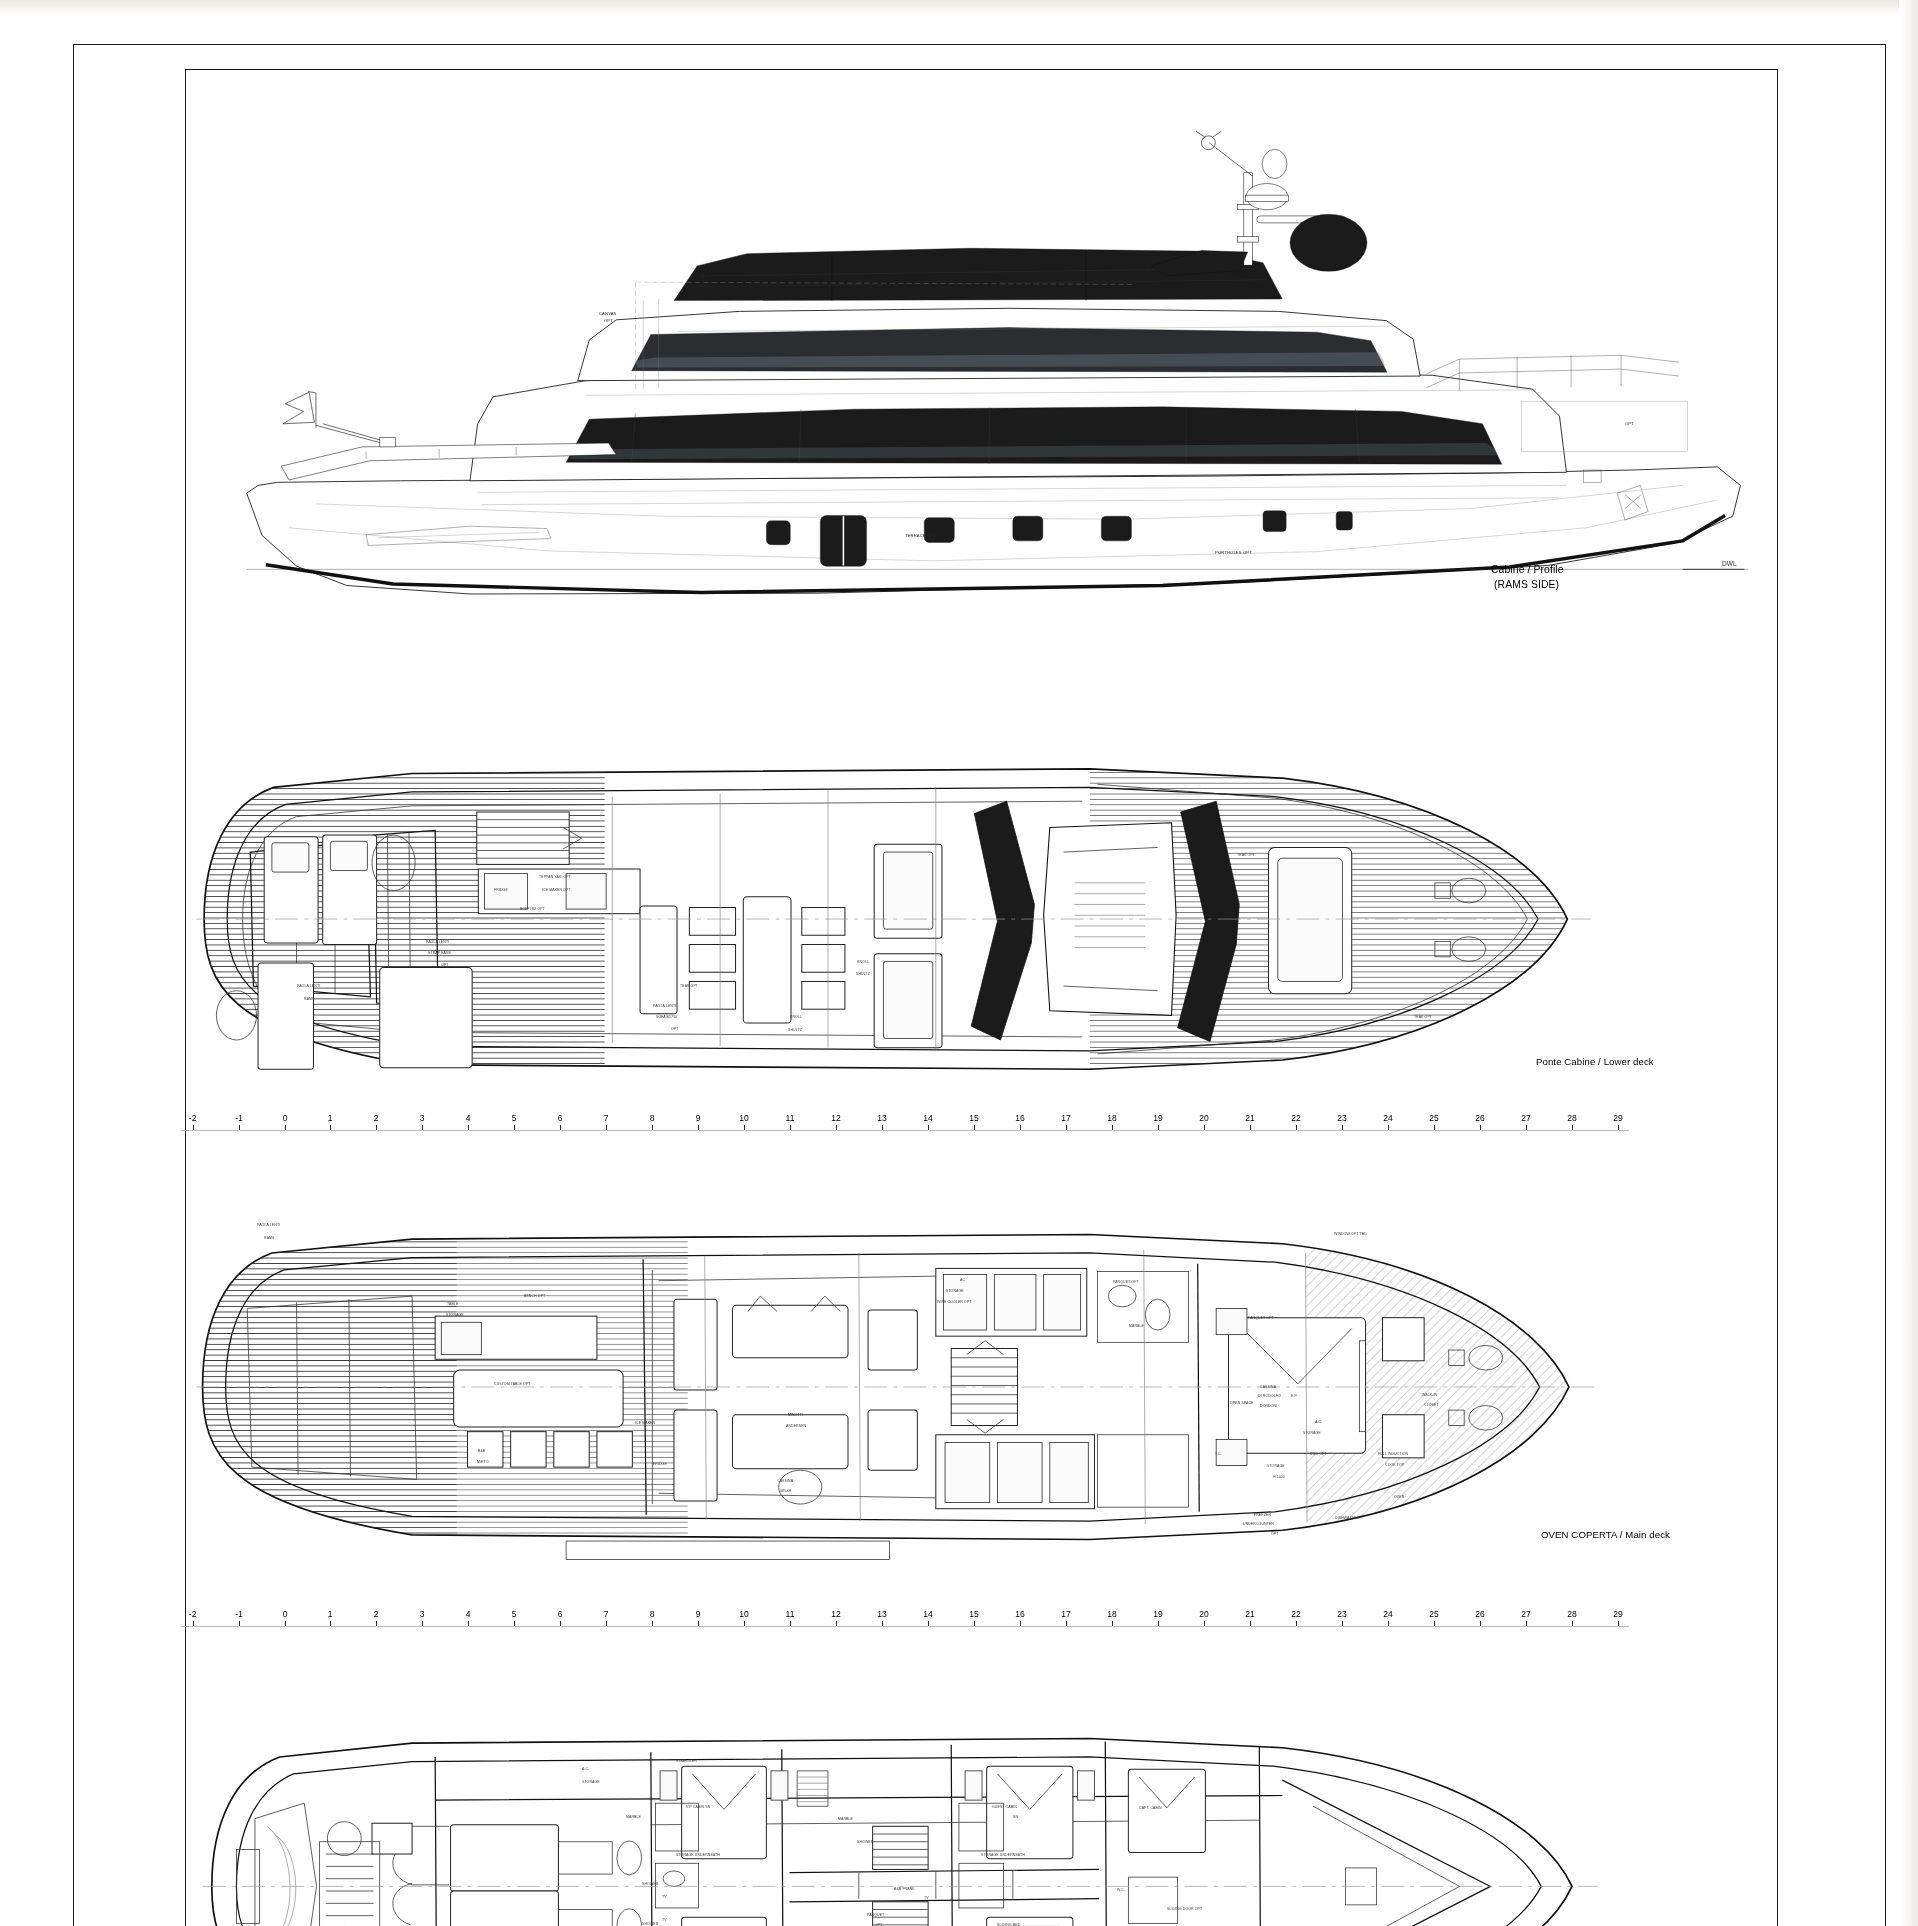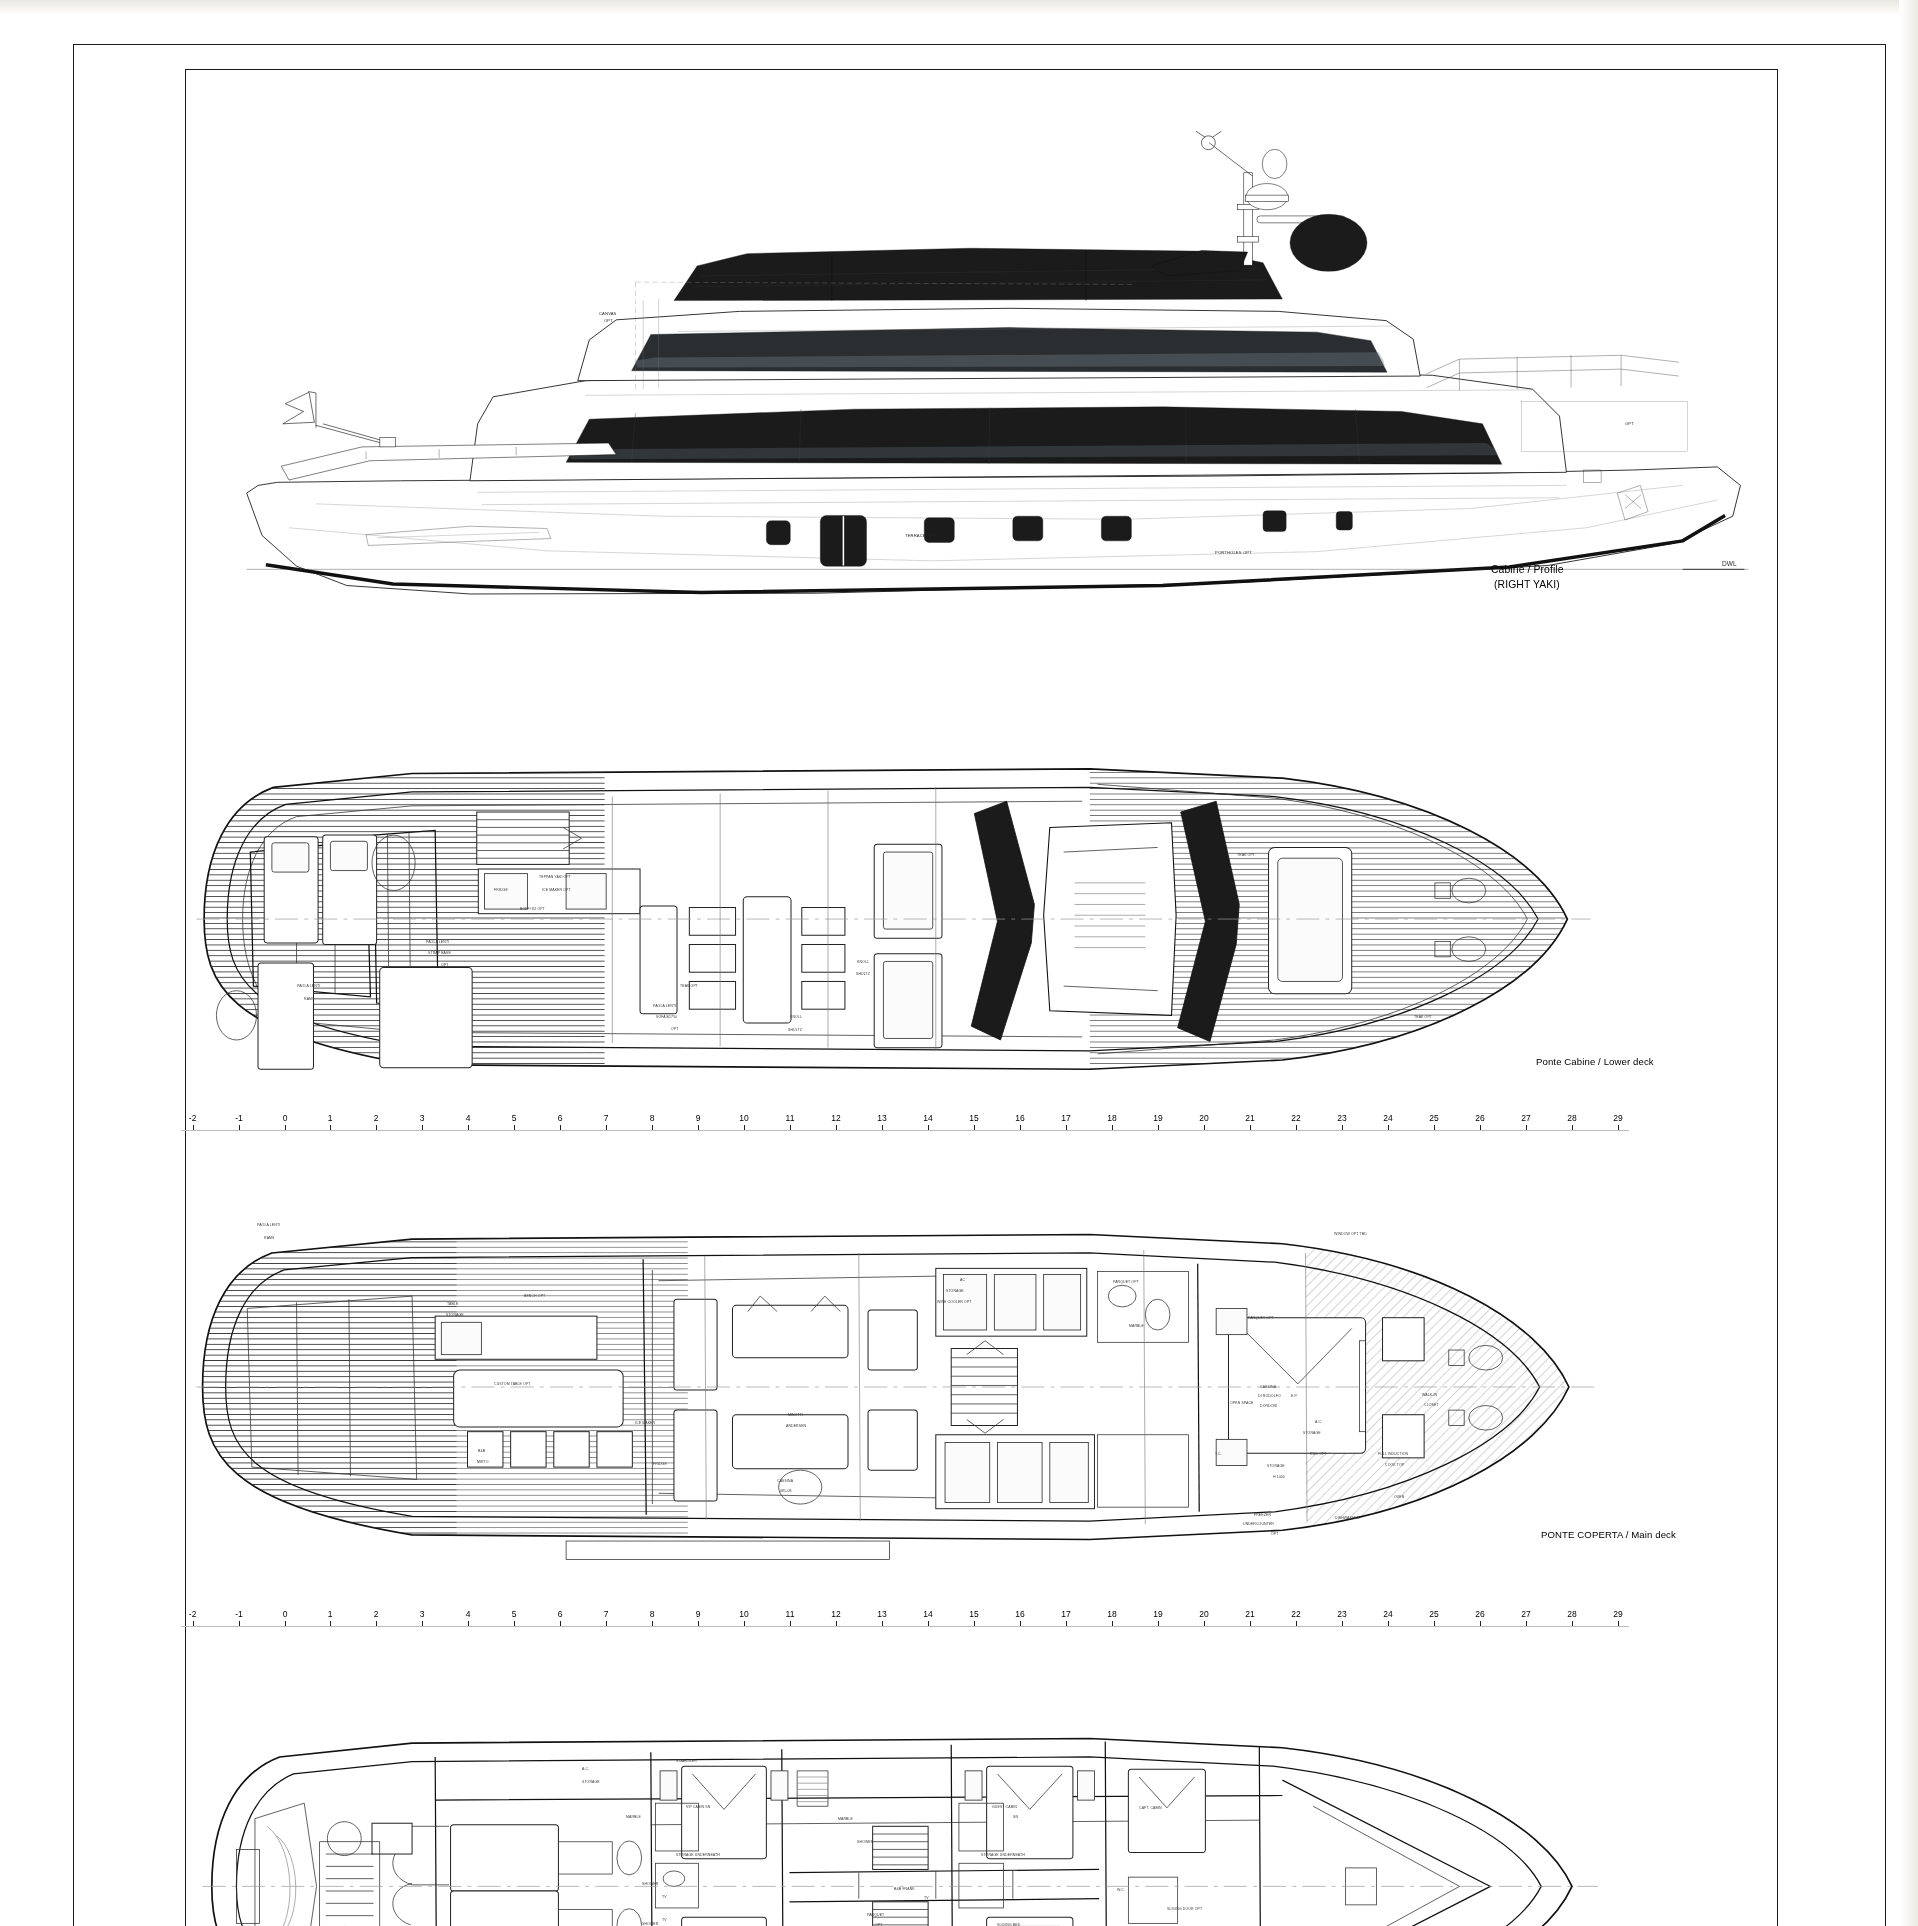--- a/index.html
+++ b/index.html
@@ -180,21 +180,21 @@
 
     <div class="lbl tiny" style="left:399px;top:226px;">CANVAS</div>
     <div class="lbl tiny" style="left:404px;top:233px;">OPT</div>
     <div class="lbl tiny" style="left:705px;top:448px;">TERRACE OPT</div>
     <div class="lbl tiny" style="left:1015px;top:465px;">PORTHOLES OPT</div>
     <div class="lbl tiny" style="left:1425px;top:336px;">OPT</div>
     <div class="lbl tiny" style="left:1522px;top:475px;font-size:6.5px;">DWL</div>
   </div>
 
   <div class="lbl view-label" style="left:1491px;top:563px;">Cabine / Profile</div>
-  <div class="lbl view-label" style="left:1494px;top:578px;">(RIGHT YAKI)</div>
+  <div class="lbl view-label" style="left:1494px;top:578px;">(RAMS SIDE)</div>
 
   <div class="view" id="v-fly" style="left:181px;top:761px;width:1448px;height:320px;">
     <svg width="1448" height="320" viewBox="0 0 1880 415">
       <defs>
         <pattern id="teakA" width="1" height="7" patternUnits="userSpaceOnUse">
           <line x1="0" y1="0.5" x2="1" y2="0.5" stroke="#222" stroke-width="1.1"></line>
         </pattern>
         <pattern id="teakB" width="7" height="1" patternUnits="userSpaceOnUse">
           <line x1="0.5" y1="0" x2="0.5" y2="1" stroke="#333" stroke-width="1"></line>
         </pattern>
@@ -510,21 +510,21 @@
     <div class="lbl tiny2" style="left:1049px;top:176px;">OPEN SPACE</div>
     <div class="lbl tiny2" style="left:1241px;top:168px;">WALK-IN</div>
     <div class="lbl tiny2" style="left:1243px;top:178px;">CLOSET</div>
     <div class="lbl tiny2" style="left:1153px;top:7px;">WINDOW OPT  TBD</div>
     <div class="lbl tiny2" style="left:1129px;top:227px;">RUG OPT</div>
     <div class="lbl tiny2" style="left:1079px;top:160px;">CASSINA</div>
     <div class="lbl tiny2" style="left:1077px;top:169px;">DI RODOLFO</div>
     <div class="lbl tiny2" style="left:1079px;top:179px;">DORDONI</div>
   </div>
 
-  <div class="lbl view-label" style="left:1541px;top:1529px;font-size:9.6px;">PONTE COPERTA / Main deck</div>
+  <div class="lbl view-label" style="left:1541px;top:1529px;font-size:9.6px;">OVEN COPERTA / Main deck</div>
 
   <div class="scalebar" id="sb2" style="left:181px;top:1609px;width:1448px;">
       <div class="sline"></div>
       <div class="snum" style="left: 11.6px;">-2</div>
       <div class="stick" style="left: 11.6px;"></div>
       <div class="snum" style="left: 58px;">-1</div>
       <div class="stick" style="left: 58px;"></div>
       <div class="snum" style="left: 104px;">0</div>
       <div class="stick" style="left: 104px;"></div>
       <div class="snum" style="left: 149px;">1</div>

